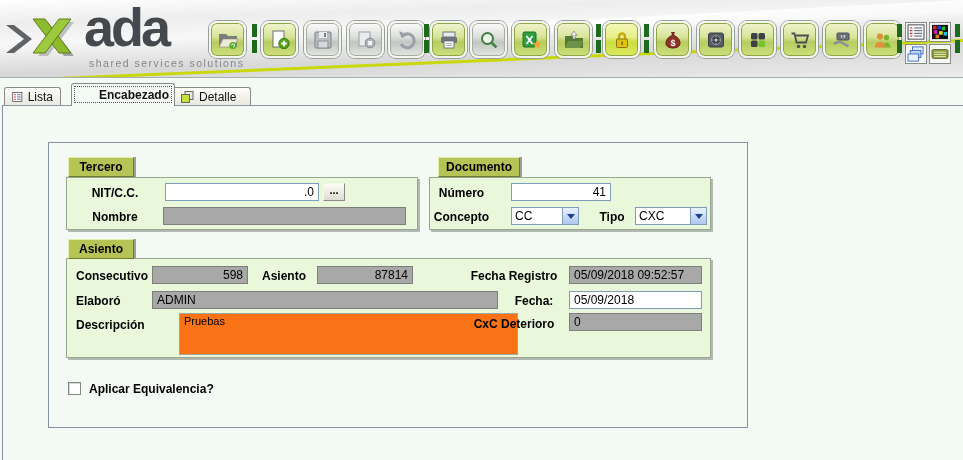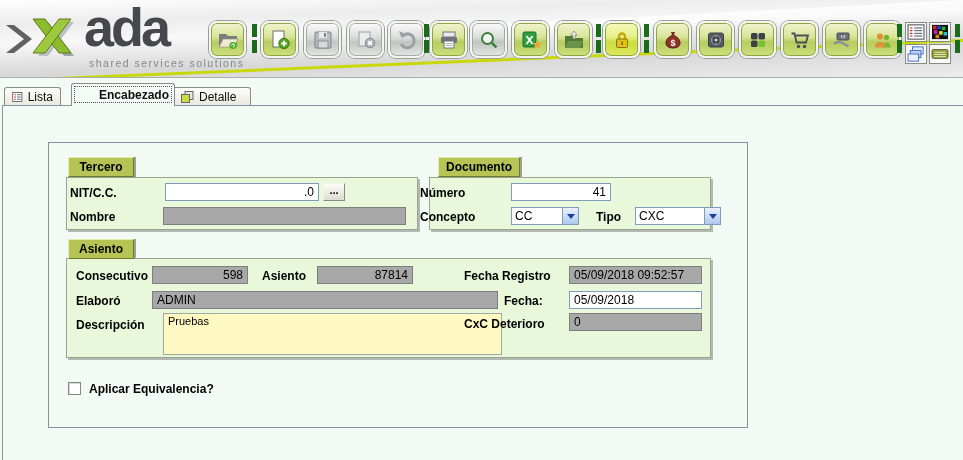--- a/index.html
+++ b/index.html
@@ -53,38 +53,38 @@
   .panel { position:absolute; left:48px; top:142px; width:700px; height:286px;
     border:1px solid #8391a1; }
   .grp { position:absolute; background:#e9f8da; border:1px solid #98a58f;
     box-shadow:2px 2px 0 rgba(100,105,100,.45); }
   .ghdr { position:absolute; height:20px; background:#b5c455;
     border-top:1px solid #e5ecab; border-left:1px solid #e5ecab;
     border-right:1px solid #6f7a2e; border-bottom:1px solid #6f7a2e;
     box-shadow:2px 0 0 #9aa09a; font-size:12px; font-weight:bold; color:#000;
     text-align:center; line-height:18px; z-index:2; }
   .lbl { position:absolute; font-size:12px; font-weight:bold; color:#000; line-height:18px; }
-  .lbl.ra { text-align:left; }
+  .lbl.ra { text-align:center; }
   .tx { position:absolute; height:18px; background:#fff; border:1px solid #7f9db9;
     font-size:12px; color:#000; line-height:16px; padding:0 4px; }
   .tx.gray { background:#a8a8a8; border:1px solid #7e7e7e; }
   .tx.ra { text-align:right; }
   .btn-browse { position:absolute; height:18px; width:22px; font-size:11px; font-weight:bold;
     background:linear-gradient(#fdfdf8,#dcdcd0); border:1px solid #8a8a8a;
     border-top-color:#f5f5f0; border-left-color:#f5f5f0; text-align:center; line-height:13px;
     cursor:pointer; }
   .combo { position:absolute; height:18px; background:#fff; border:1px solid #7f9db9;
     display:flex; font-size:12px; cursor:pointer; }
   .combo .val { flex:1; line-height:16px; padding-left:3px; }
   .combo .dd { width:16px; background:linear-gradient(#eaf1fd,#aec8ee);
     border-left:1px solid #7f9db9; display:flex; align-items:center; justify-content:center; }
   .combo .dd i { width:0; height:0; border-left:4px solid transparent;
     border-right:4px solid transparent; border-top:5px solid #1c3e9c; }
-  .ta { position:absolute; background:#fef9c3; border:1px solid #a0aaa0; font-size:11px;
-    color:#000; padding:1px 4px; }
+  .ta { position:absolute; background:#f97316; border:1px solid #a0aaa0; font-size:11px;
+    color:#000; padding:1px 4px;margin-left:16px; }
   .cb { position:absolute; width:13px; height:13px; background:#fff; border:1px solid #848884;
     box-shadow:inset 1px 1px 0 #d7d7d7; cursor:pointer; }
 </style>
 </head>
 <body>
 
 <div class="banner">
   <div class="streak"></div>
   <div class="streak2"></div>
 
@@ -301,21 +301,21 @@
 <div class="lbl ra" style="left:420px; top:184px; width:83px">Número</div>
 <div class="tx ra" style="left:511px; top:183px; width:100px">41</div>
 <div class="lbl ra" style="left:420px; top:208px; width:83px">Concepto</div>
 <div class="combo" style="left:511px; top:207px; width:68px">
   <span class="val">CC</span>
   <span class="dd">
       <i></i>
     </span>
 </div>
 <div class="lbl ra" style="left:596px; top:208px; width:32px">Tipo</div>
-<div class="combo" style="left:635px; top:207px; width:86px">
+<div class="combo" style="left:635px; top:207px; width:72px">
   <span class="val">CXC</span>
   <span class="dd">
       <i></i>
     </span>
 </div>
 
 <div class="grp" style="left:66px; top:258px; width:645px; height:100px"></div>
 <div class="ghdr" style="left:68px; top:239px; width:66px">Asiento</div>
 
 <div class="lbl" style="left:76px; top:267px">Consecutivo</div>

